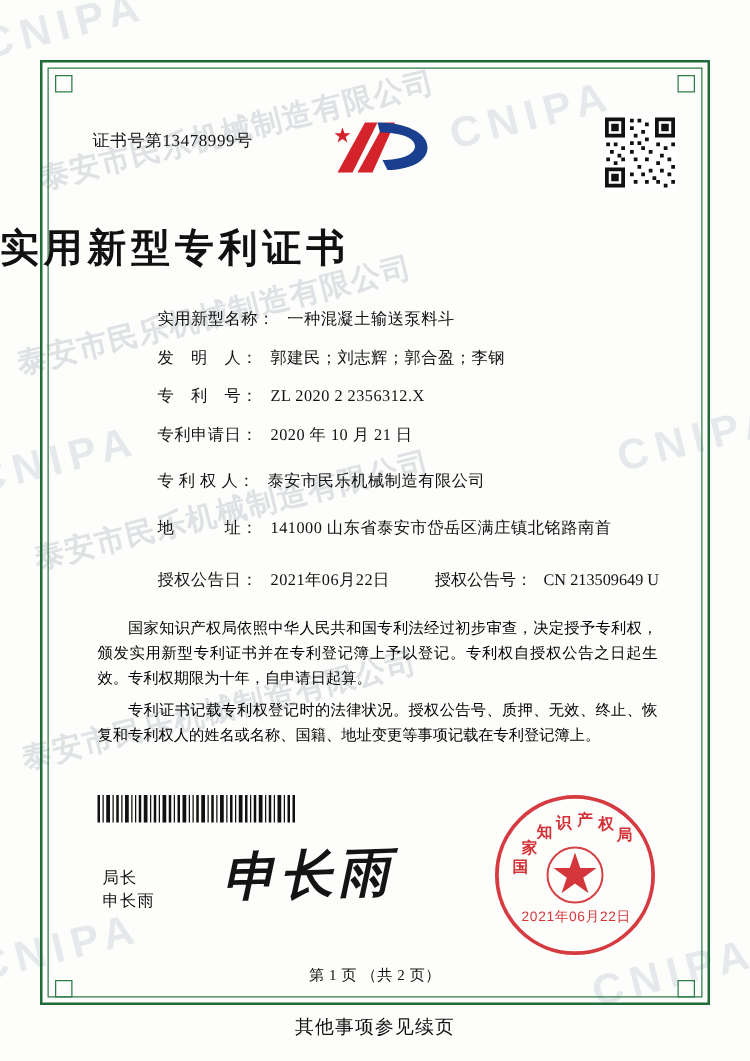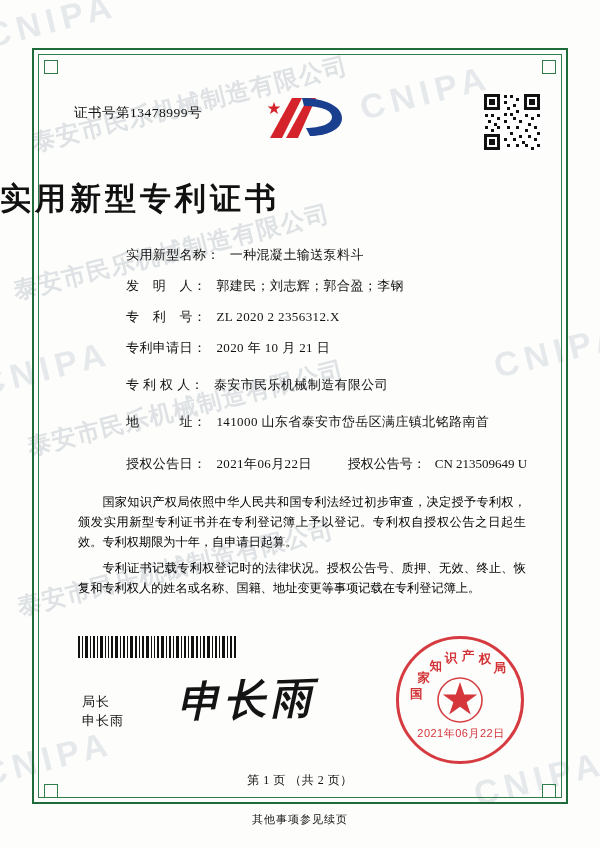--- a/index.html
+++ b/index.html
@@ -268,21 +268,21 @@
     font-size: 12px;
     color: #111;
     letter-spacing: 0.5px;
   }
   .footer-note {
     position: absolute;
     left: 0;
     top: 812px;
     width: 600px;
     text-align: center;
-    font-size: 11px;
+    font-size: 15px;
     color: #111;
     letter-spacing: 1px;
   }
 </style>
 </head>
 <body>
 
 <div class="page">
 
   <div class="wm-layer">

